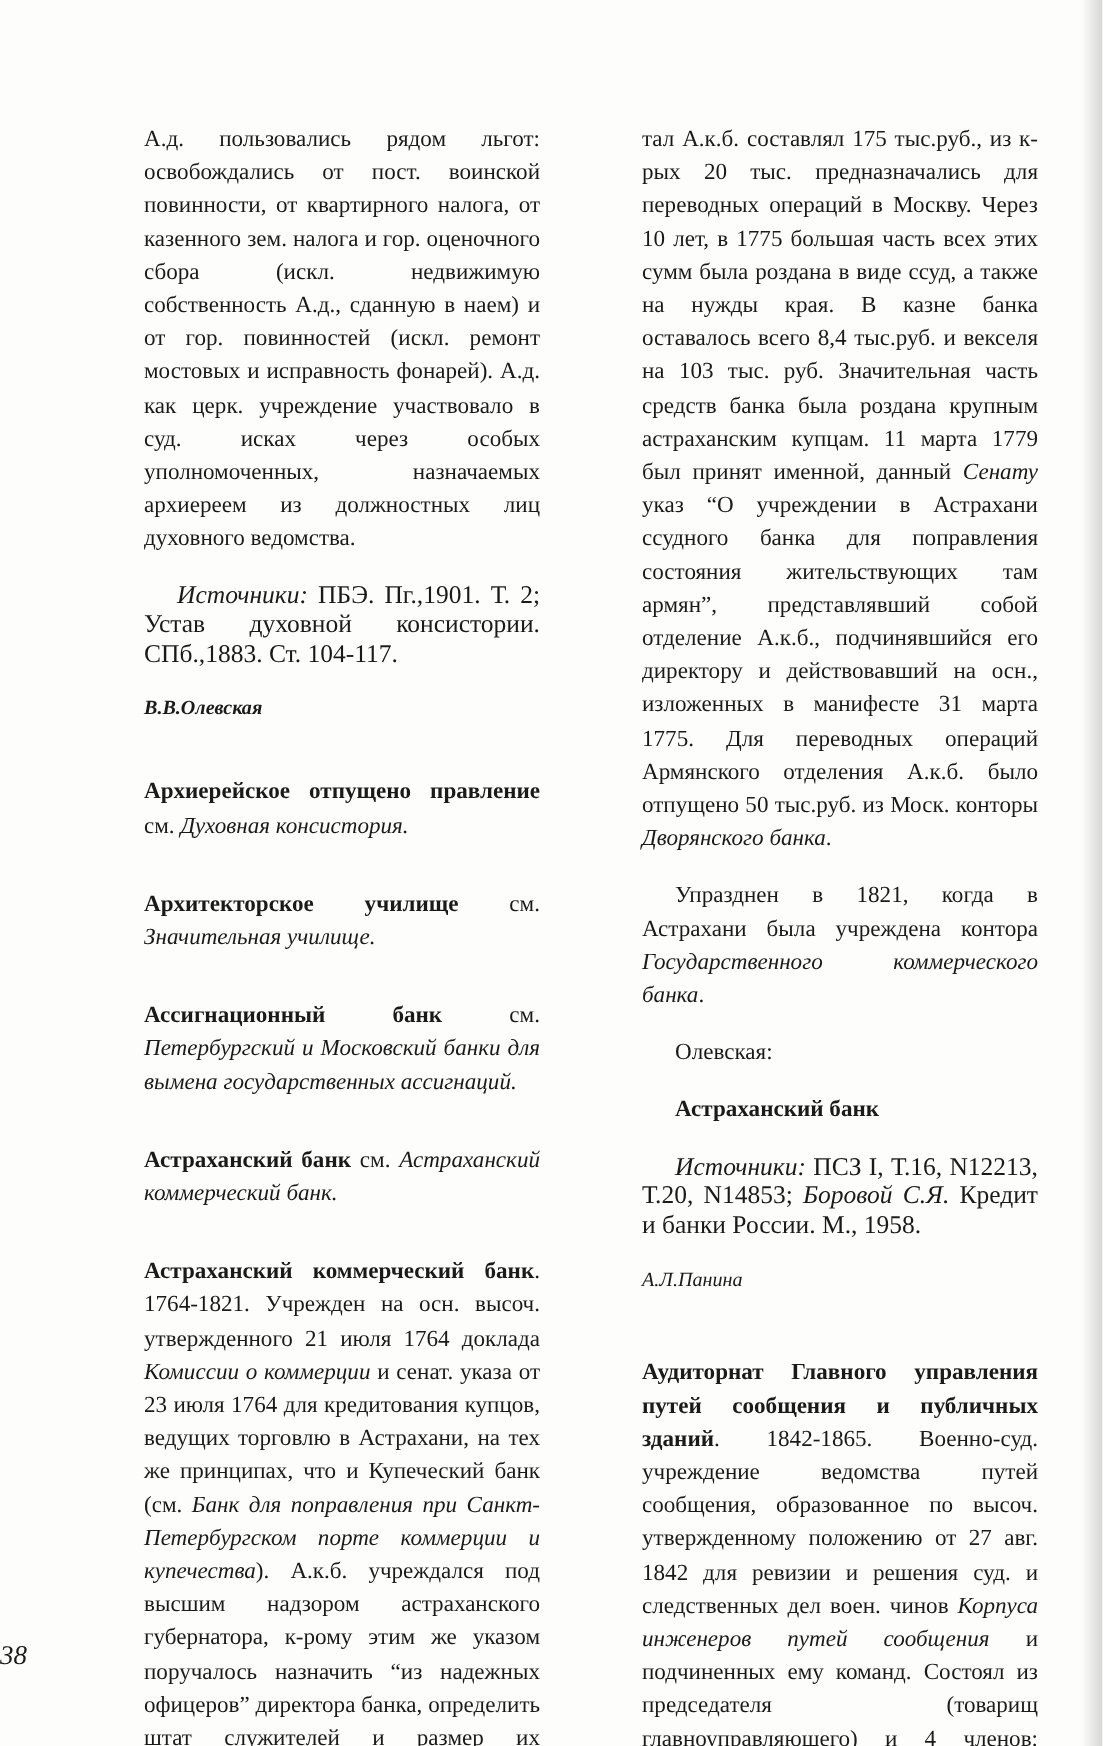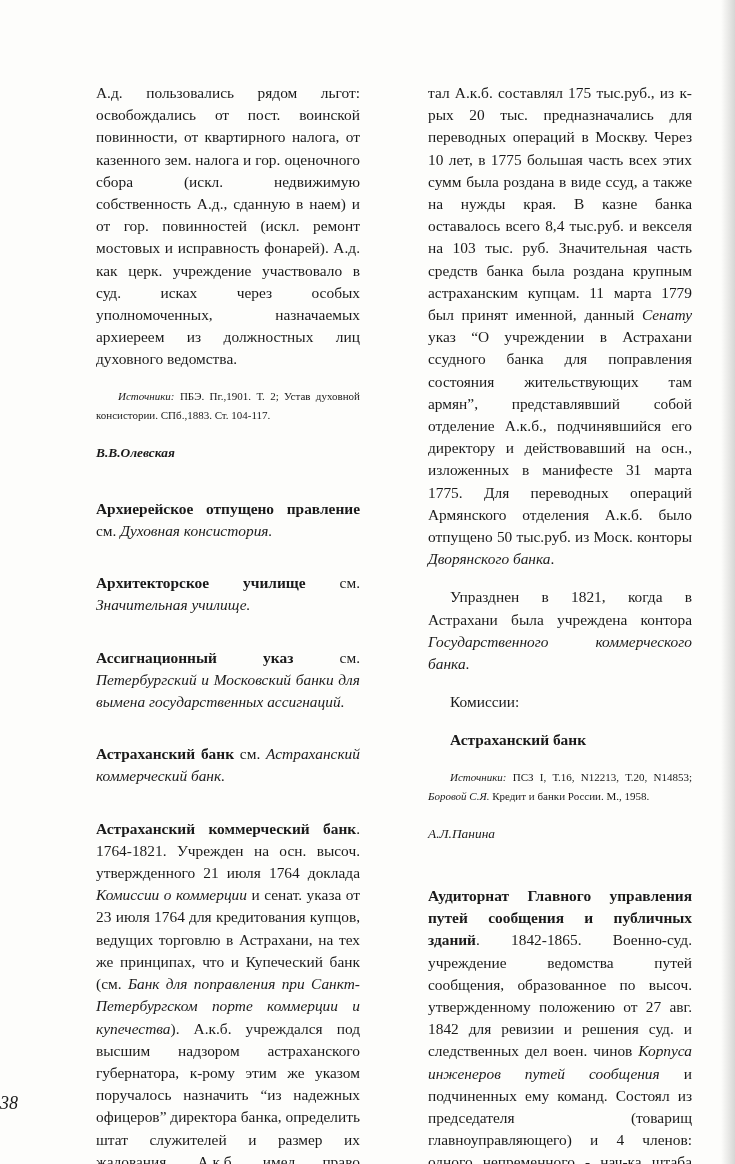--- a/index.html
+++ b/index.html
@@ -19,21 +19,21 @@
       position: absolute; top: 66px; width: 296px;
       font-size: 15.4px; line-height: 22.2px;
       text-align: justify;
     }
     .col.left { left: 80px; }
     .col.right { left: 412px; }
     p { margin: 16px; }
     .indent { text-indent: 22px; }
     .b { font-weight: bold; }
     .i { font-style: italic; }
-    .src { font-size: 11px; line-height: 19.5px; margin-top: 8px; }
+    .src { font-size: 17px; line-height: 19.5px; margin-top: 8px; }
     .author { text-align: left; font-style: italic; font-weight: bold; font-size: 13.4px; margin-top: 10px; }
     .author.r { font-weight: normal; margin-top: 4px; }
     .entry { margin-top: 30px; }
     .entry.first-after-author { margin-top: 34px; }
     .syn { margin-top: 12px; padding-left: 22px; text-align: left; }
     .page-num {
       position: absolute; top: 1093px; left: 0; width: 695px;
       text-align: left; font-style: italic; font-size: 18px;
     }
   </style>
@@ -47,33 +47,33 @@
 
   <p class="src indent"><span class="i">Источники:</span><span> ПБЭ. Пг.,1901. Т. 2; Устав духовной консистории. СПб.,1883. Ст. 104-117.</span></p>
 
   <p class="author">В.В.Олевская</p>
 
   <p class="entry first-after-author"><span class="b">Архиерейское отпущено правление</span><span> см. </span><span class="i">Духовная консистория.</span></p>
 
 
   <p class="entry"><span class="b">Архитекторское училище</span><span> см. </span><span class="i">Значительная училище.</span></p>
 
-  <p class="entry"><span class="b">Ассигнационный указ</span><span> см. </span><span class="i">Петербургский и Московский банки для вымена государственных ассигнаций.</span></p>
+  <p class="entry"><span class="b">Ассигнационный банк</span><span> см. </span><span class="i">Петербургский и Московский банки для вымена государственных ассигнаций.</span></p>
 
   <p class="entry"><span class="b">Астраханский банк</span><span> см. </span><span class="i">Астраханский коммерческий банк.</span></p>
 
   <p class="entry"><span class="b">Астраханский коммерческий банк</span><span>. 1764-1821. Учрежден на осн. высоч. утвержденного 21 июля 1764 доклада </span><span class="i">Комиссии о коммерции</span><span> и сенат. указа от 23 июля 1764 для кредитования купцов, ведущих торговлю в Астрахани, на тех же принципах, что и Купеческий банк (см. </span><span class="i">Банк для поправления при Санкт-Петербургском порте коммерции и купечества</span><span>). А.к.б. учреждался под высшим надзором астраханского губернатора, к-рому этим же указом поручалось назначить “из надежных офицеров” директора банка, определить штат служителей и размер их жалования. А.к.б. имел право осуществлять кред. и переводные операции, а также учет векселей. Осн. капи-</span></p>
 </div>
 
 <div class="col right">
   <p><span>тал А.к.б. составлял 175 тыс.руб., из к-рых 20 тыс. предназначались для переводных операций в Москву. Через 10 лет, в 1775 большая часть всех этих сумм была роздана в виде ссуд, а также на нужды края. В казне банка оставалось всего 8,4 тыс.руб. и векселя на 103 тыс. руб. Значительная часть средств банка была роздана крупным астраханским купцам. 11 марта 1779 был принят именной, данный </span><span class="i">Сенату</span><span> указ “О учреждении в Астрахани ссудного банка для поправления состояния жительствующих там армян”, представлявший собой отделение А.к.б., подчинявшийся его директору и действовавший на осн., изложенных в манифесте 31 марта 1775. Для переводных операций Армянского отделения А.к.б. было отпущено 50 тыс.руб. из Моск. конторы </span><span class="i">Дворянского банка</span><span>.</span></p>
 
   <p class="indent"><span>Упразднен в 1821, когда в Астрахани была учреждена контора </span><span class="i">Государственного коммерческого банка</span><span>.</span></p>
 
-  <p class="syn">Комиссии:</p>
+  <p class="syn">Олевская:</p>
   <p class="syn b" style="margin-top:0">Астраханский банк</p>
 
   <p class="src indent"><span class="i">Источники:</span><span> ПСЗ I, Т.16, N12213, Т.20, N14853; </span><span class="i">Боровой С.Я.</span><span> Кредит и банки России. М., 1958.</span></p>
 
   <p class="author r">А.Л.Панина</p>
 
   <p class="entry" style="margin-top:40px"><span class="b">Аудиторнат Главного управления путей сообщения и публичных зданий</span><span>. 1842-1865. Военно-суд. учреждение ведомства путей сообщения, образованное по высоч. утвержденному положению от 27 авг. 1842 для ревизии и решения суд. и следственных дел воен. чинов </span><span class="i">Корпуса инженеров путей сообщения</span><span> и подчиненных ему команд. Состоял из председателя (товарищ главноуправляющего) и 4 членов: одного непременного - нач-ка штаба корпуса и 3 назначенных по представлению главноуправляющего. Делопроиз-во аудиториата велось канцелярией в составе обер-аудиторов и аудиторов по назначению главноуправляющего, писари набирались из кантонистов. Приговоры аудиториата утверждались главноуправляющим.</span></p>
 </div>
 
 <div class="page-num">38</div>

